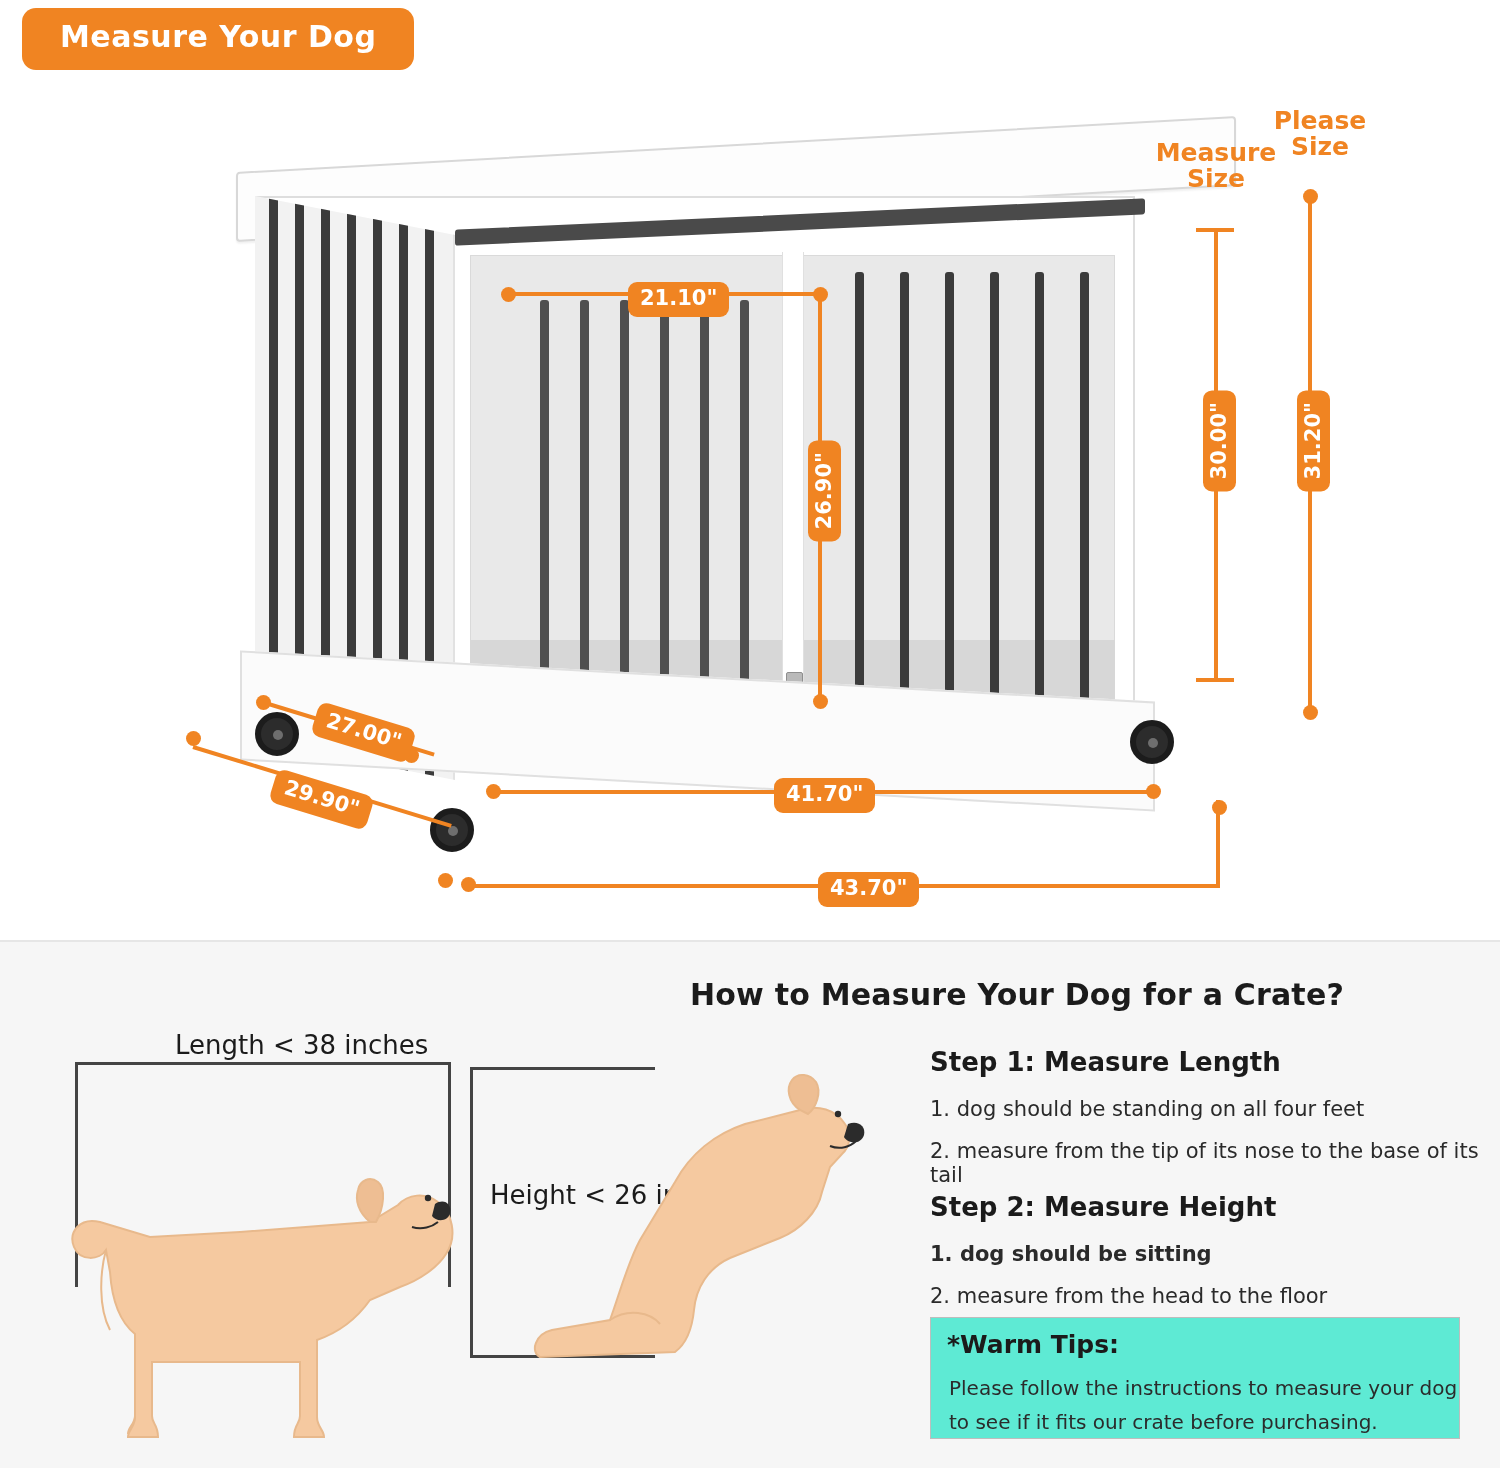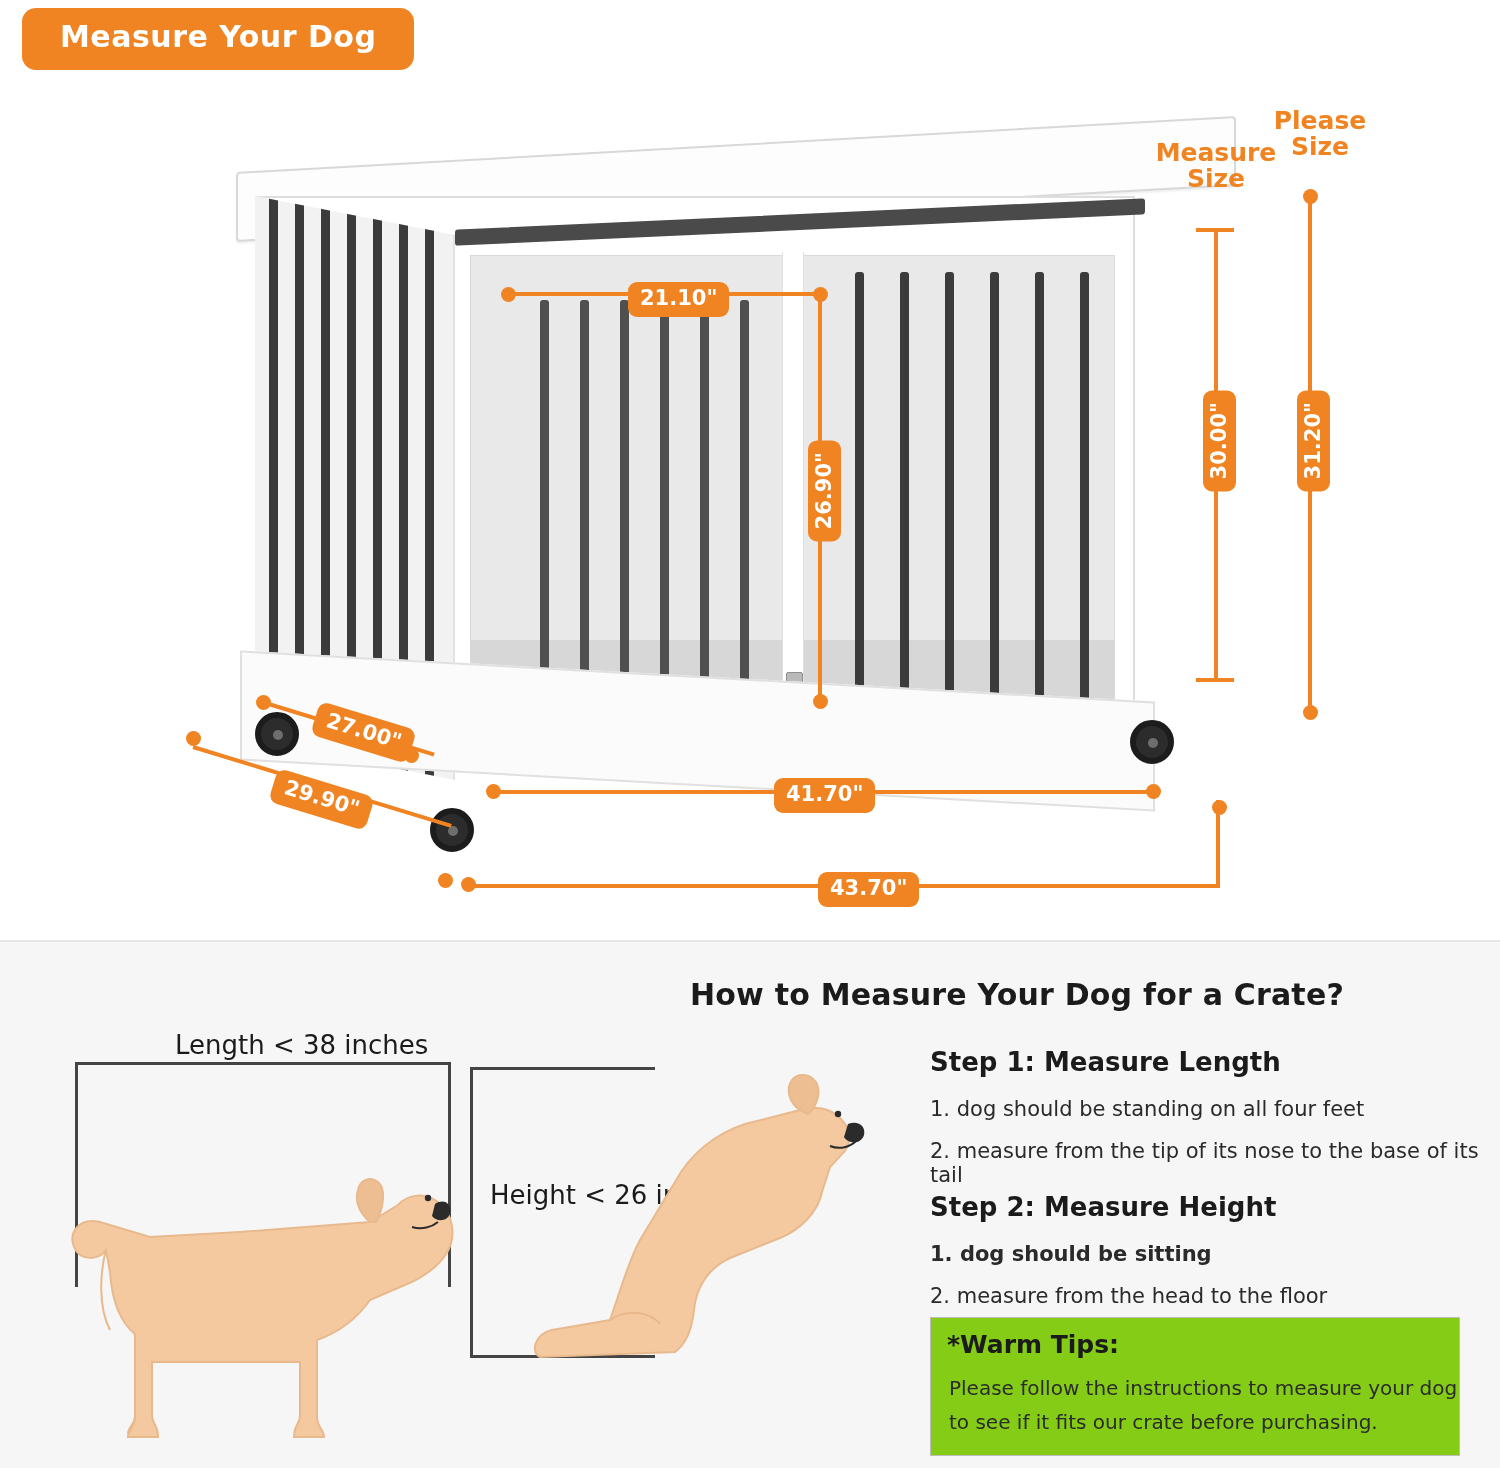--- a/index.html
+++ b/index.html
@@ -146,23 +146,23 @@
   .step-title {
     position:absolute;
     font-size:26px; font-weight:bold; color:#1b1b1b;
   }
   .step-line {
     position:absolute;
     font-size:21px; color:#2a2a2a;
   }
   .tips-box {
     position:absolute; left:930px; top:375px;
-    width:530px; height:139px;
+    width:530px; height:122px;
     border:1.5px solid #bdbdbd;
-    background:#84cc16;
+    background:#5eead4;
   }
   .tips-title {
     position:absolute; left:16px; top:12px;
     font-size:25px; font-weight:bold; color:#1b1b1b;
   }
   .tips-line { position:absolute; left:18px; font-size:20px; color:#2b2b2b; }
 
   .measure-label {
     position:absolute; font-size:26px; color:#1b1b1b;
   }

